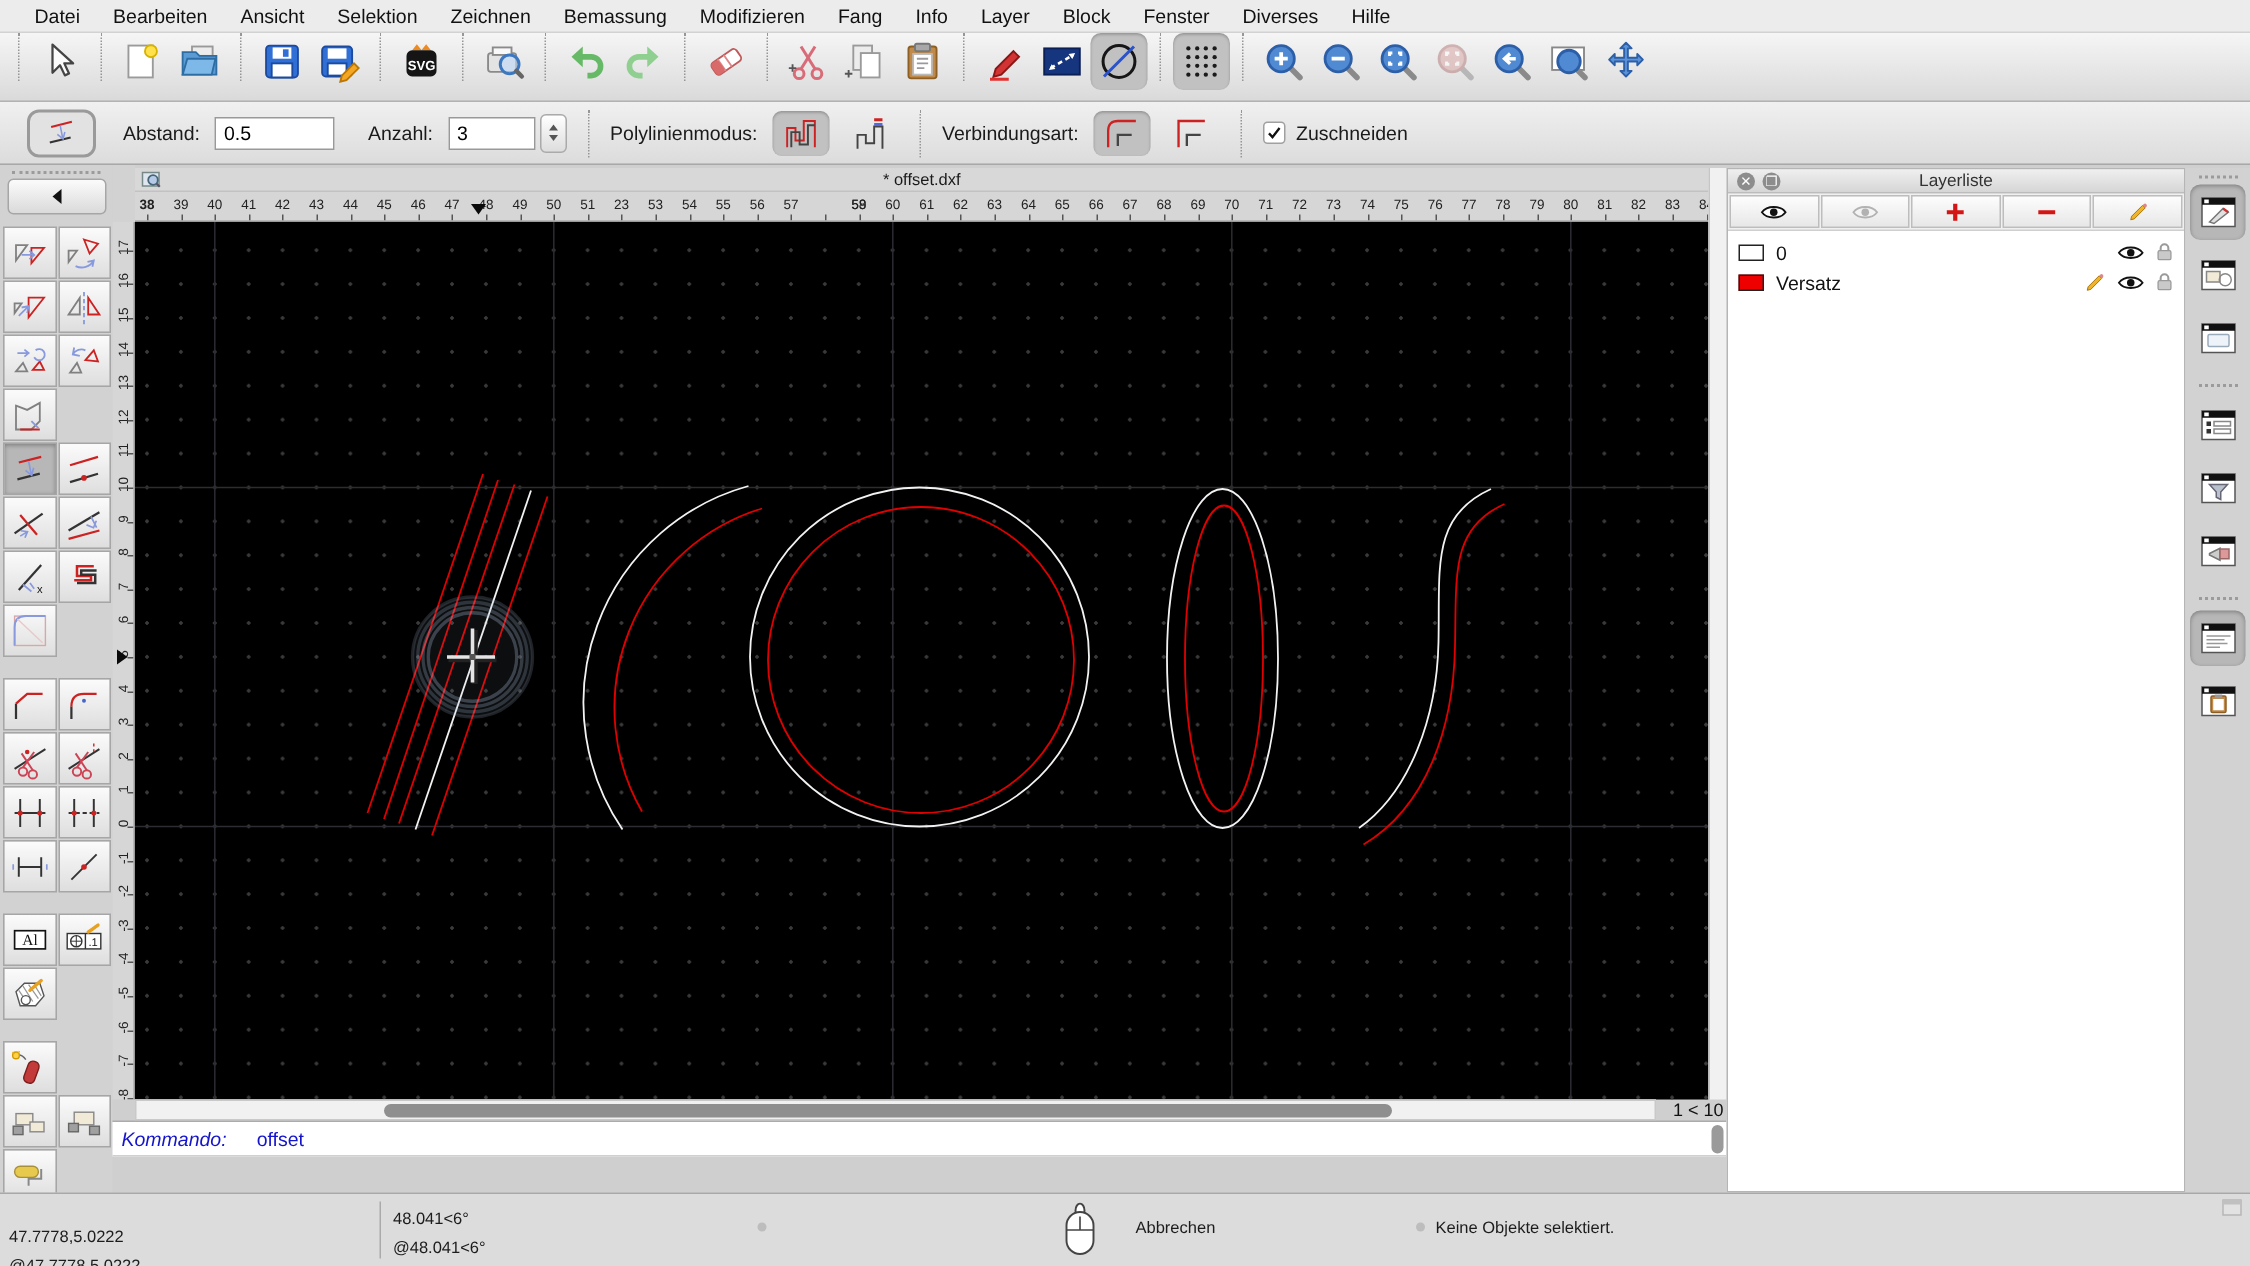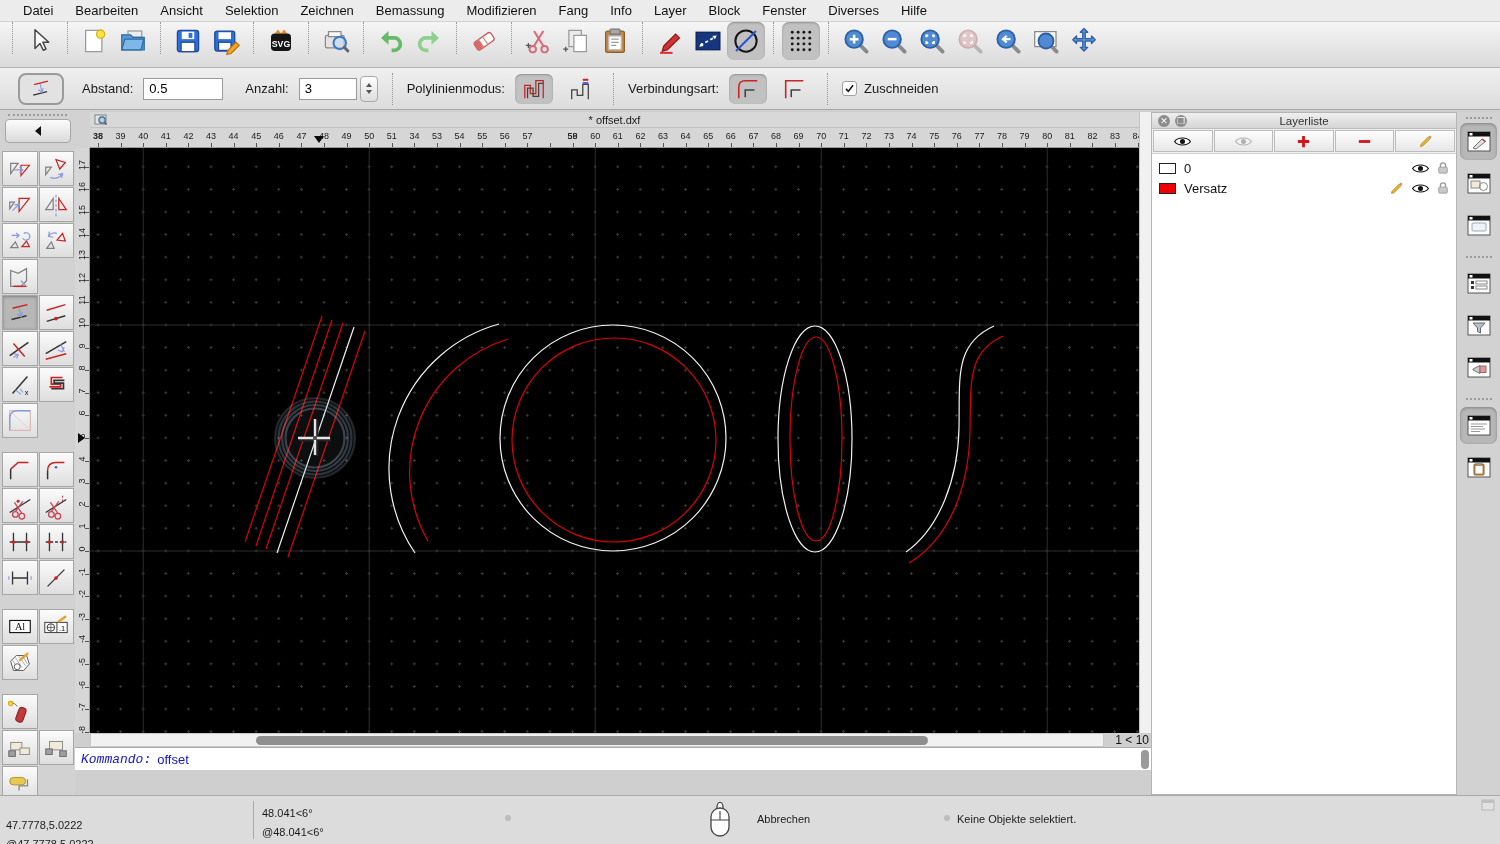--- a/index.html
+++ b/index.html
@@ -86,21 +86,21 @@
   .hscroll { position:absolute; left:90px; top:733px; width:1014px; height:14px; background:#f1f1f1;
     border:1px solid #c9c9c9; }
   .hthumb { position:absolute; left:165px; top:2px; width:672px; height:9px; border-radius:5px; background:#8f8f8f; }
   .page-ind { position:absolute; left:1104px; top:732px; width:47px; height:15px; font-size:12px; color:#111;
     display:flex; align-items:center; justify-content:flex-end; padding-right:2px; }
 
   
   .cmd { position:absolute; left:75px; top:747px; width:1076px; height:48px; border-top:1px solid #ababab; }
   .cmd-history { height:23px; background:#fff; border-bottom:1px solid #d0d0d0; display:flex;
     align-items:center; padding-left:6px; font-size:13px; color:#1414cc; position:relative; }
-  .cmd-history .klabel { font-style:italic; margin-right:6px;font-family:Liberation Mono, monospace; }
+  .cmd-history .klabel { font-style:italic; margin-right:20px; }
   .cmd-thumb { position:absolute; right:2px; top:2px; width:8px; height:19px; border-radius:4px; background:#9a9a9a; }
   .cmd-prompt { height:25px; background:#ececec; display:flex; align-items:center; padding-left:6px;
     font-size:13px; color:#111; gap:6px; }
   .cmd-input { flex:1; height:21px; border:1px solid #b2b2b2; background:#fff;
     font-family:"Liberation Sans",sans-serif; font-size:13px; padding:0 4px; }
   .cmd-btn { width:26px; height:23px; border:1px solid #a8a8a8; border-radius:3px; margin-right:1px;
     background:linear-gradient(#fdfdfd,#e2e2e2); display:flex; align-items:center; justify-content:center; }
 
   
   .layer-panel { position:absolute; left:1151px; top:112px; width:306px; height:683px; background:#fff;
@@ -698,21 +698,21 @@
     <span class="lab" style="left: 211.4px;">47</span>
     <i class="tick" style="left: 211.4px;"></i>
     <span class="lab" style="left: 234px;">48</span>
     <i class="tick" style="left: 234px;"></i>
     <span class="lab" style="left: 256.6px;">49</span>
     <i class="tick" style="left: 256.6px;"></i>
     <span class="lab" style="left: 279.2px;">50</span>
     <i class="tick" style="left: 279.2px;"></i>
     <span class="lab" style="left: 301.8px;">51</span>
     <i class="tick" style="left: 301.8px;"></i>
-    <span class="lab" style="left: 324.4px;">34</span>
+    <span class="lab" style="left: 324.4px;">23</span>
     <i class="tick" style="left: 324.4px;"></i>
     <span class="lab" style="left: 347px;">53</span>
     <i class="tick" style="left: 347px;"></i>
     <span class="lab" style="left: 369.6px;">54</span>
     <i class="tick" style="left: 369.6px;"></i>
     <span class="lab" style="left: 392.2px;">55</span>
     <i class="tick" style="left: 392.2px;"></i>
     <span class="lab" style="left: 414.8px;">56</span>
     <i class="tick" style="left: 414.8px;"></i>
     <span class="lab" style="left: 437.4px;">57</span>

